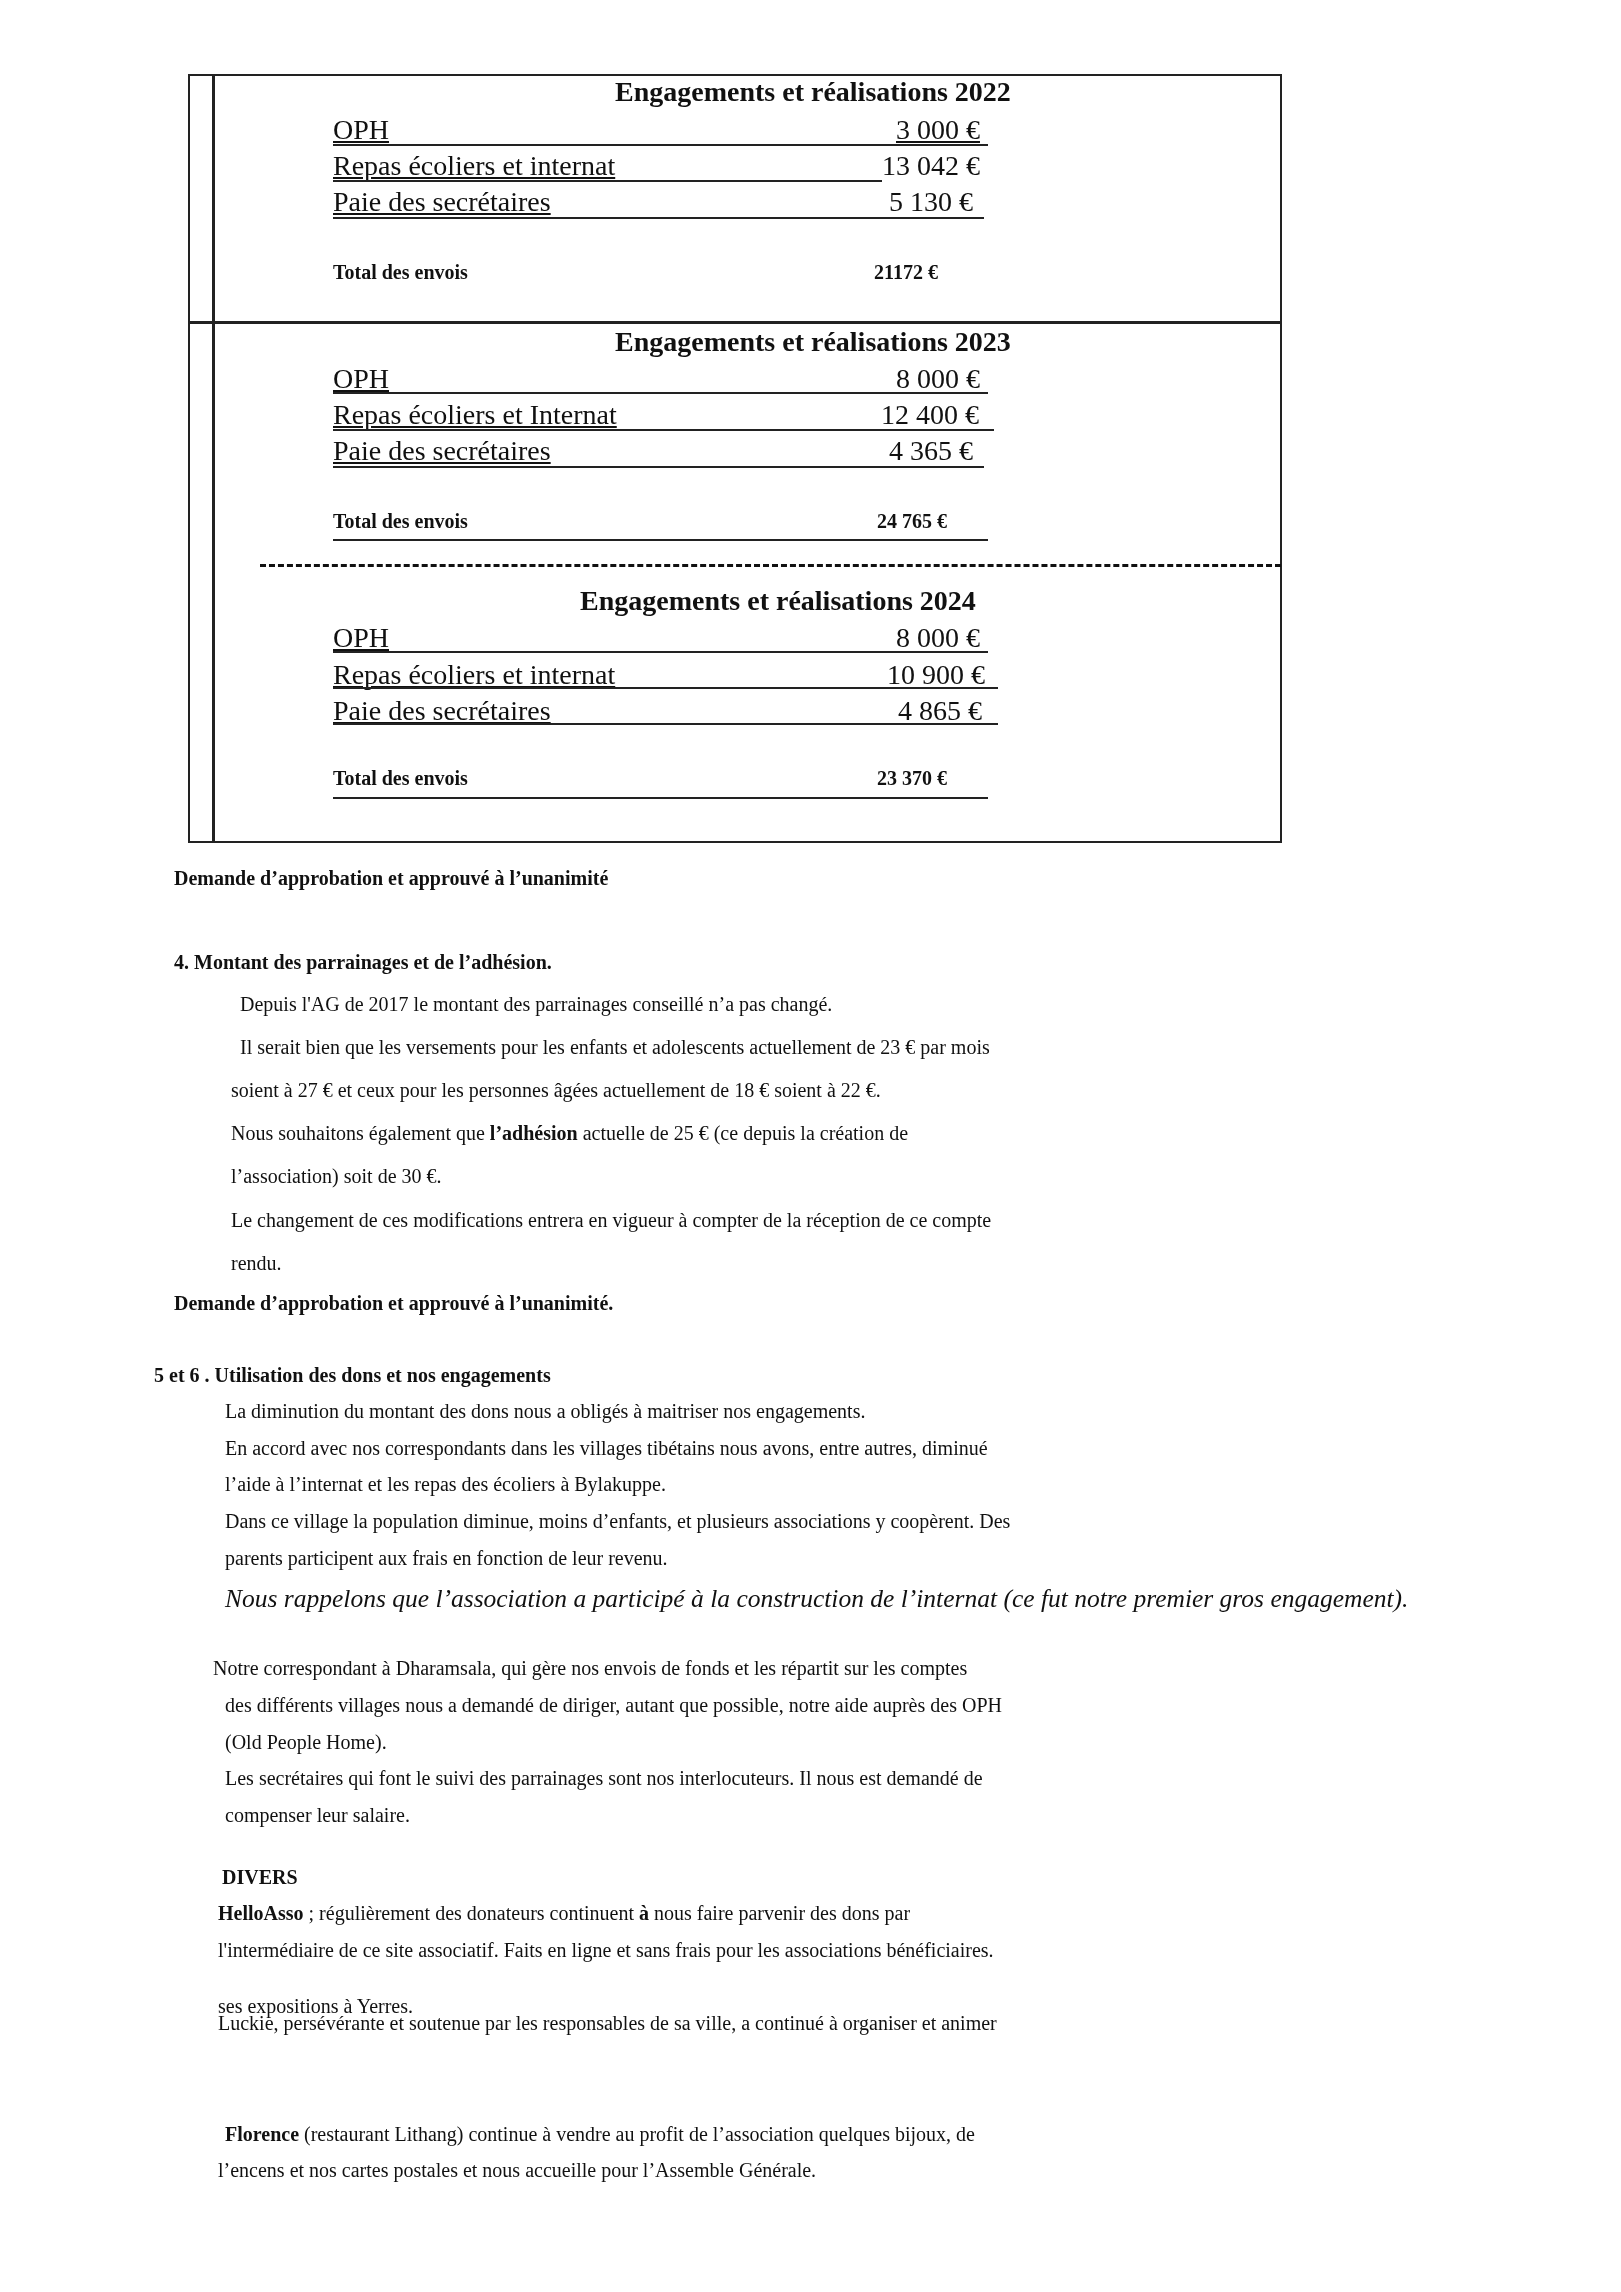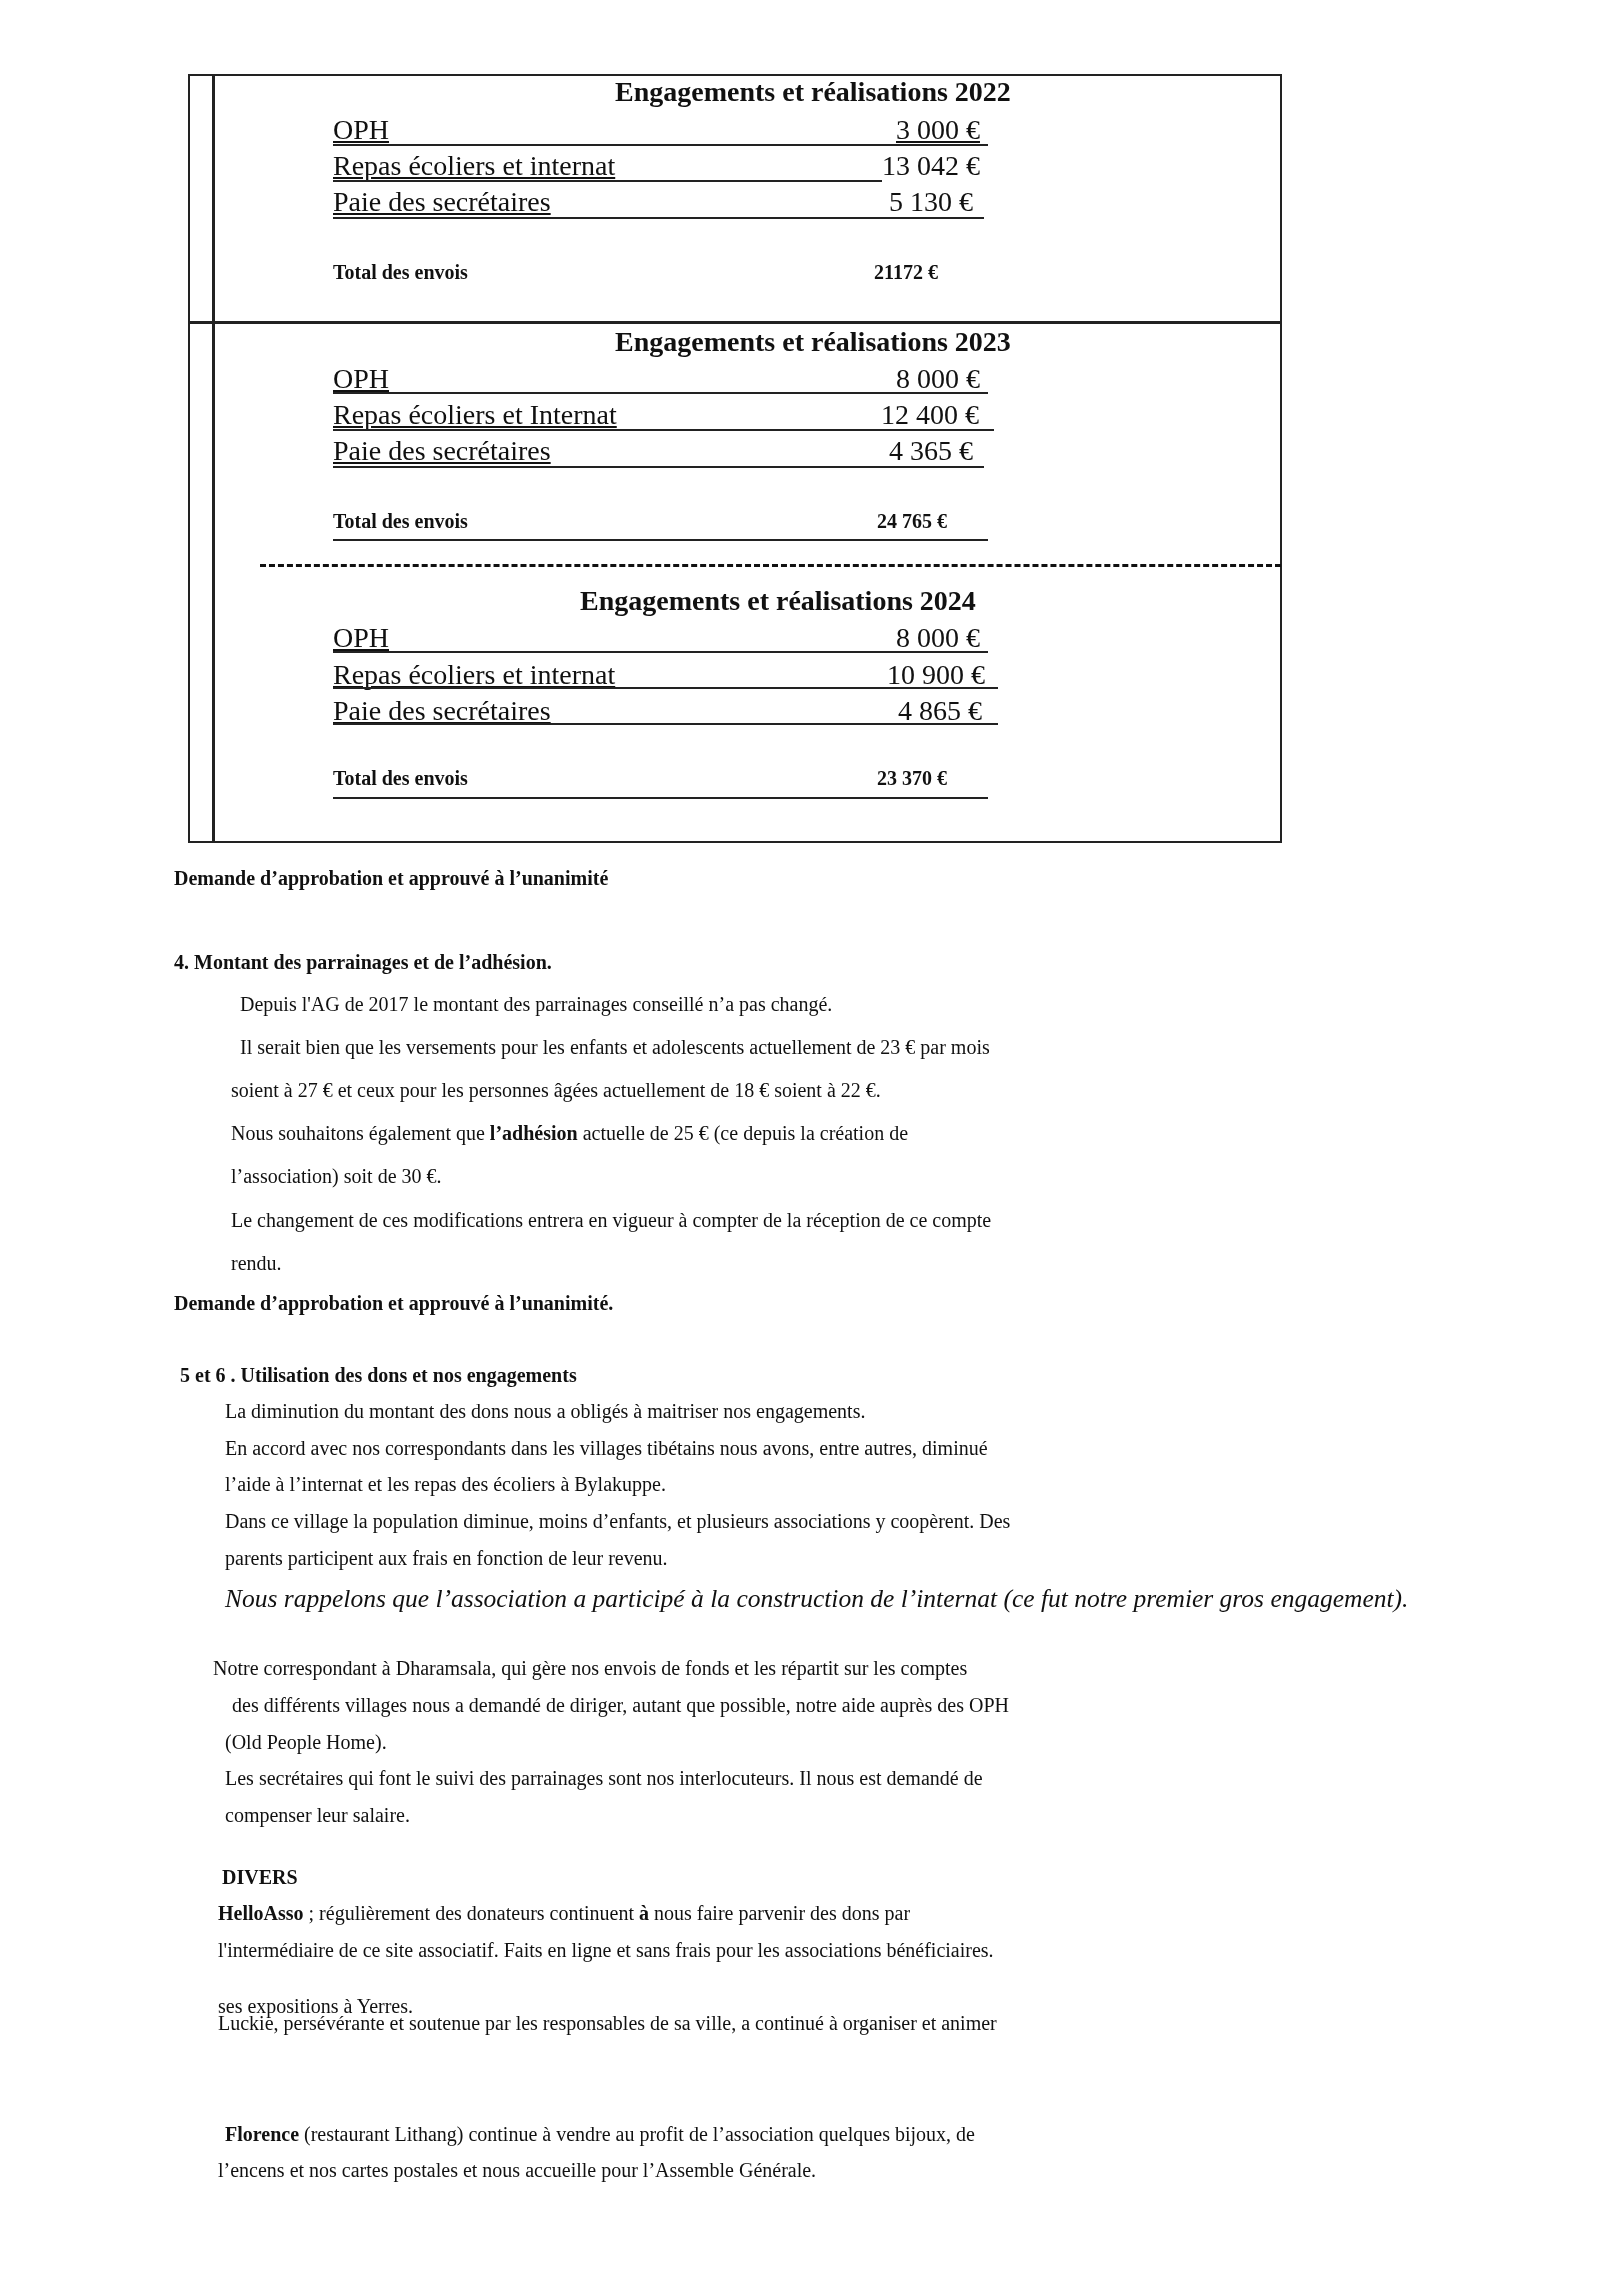--- a/index.html
+++ b/index.html
@@ -72,29 +72,29 @@
 <div class="abs body-txt bold" style="left:174px; top:951px;">4. Montant des parrainages et de l’adhésion.</div>
 <div class="abs body-txt" style="left:240px; top:993px;">Depuis l'AG de 2017 le montant des parrainages conseillé n’a pas changé.</div>
 <div class="abs body-txt" style="left:240px; top:1036px;">Il serait bien que les versements pour les enfants et adolescents actuellement de 23 € par mois</div>
 <div class="abs body-txt" style="left:231px; top:1079px;">soient à 27 € et ceux pour les personnes âgées actuellement de 18 € soient à 22 €.</div>
 <div class="abs body-txt" style="left:231px; top:1122px;"><span>Nous souhaitons également que </span><span class="bold">l’adhésion</span><span> actuelle de 25 € (ce depuis la création de</span></div>
 <div class="abs body-txt" style="left:231px; top:1165px;">l’association) soit de 30 €.</div>
 <div class="abs body-txt" style="left:231px; top:1209px;">Le changement de ces modifications entrera en vigueur à compter de la réception de ce compte</div>
 <div class="abs body-txt" style="left:231px; top:1252px;">rendu.</div>
 <div class="abs body-txt bold" style="left:174px; top:1292px;">Demande d’approbation et approuvé à l’unanimité.</div>
 
-<div class="abs body-txt bold" style="left:154px; top:1364px;margin-left:26px;">5 et 6 . Utilisation des dons et nos engagements</div>
+<div class="abs body-txt bold" style="left:154px; top:1364px;">5 et 6 . Utilisation des dons et nos engagements</div>
 <div class="abs body-txt" style="left:225px; top:1400px;">La diminution du montant des dons nous a obligés à maitriser nos engagements.</div>
 <div class="abs body-txt" style="left:225px; top:1437px;">En accord avec nos correspondants dans les villages tibétains nous avons, entre autres, diminué</div>
 <div class="abs body-txt" style="left:225px; top:1473px;">l’aide à l’internat et les repas des écoliers à Bylakuppe.</div>
 <div class="abs body-txt" style="left:225px; top:1510px;">Dans ce village la population diminue, moins d’enfants, et plusieurs associations y coopèrent. Des</div>
 <div class="abs body-txt" style="left:225px; top:1547px;">parents participent aux frais en fonction de leur revenu.</div>
 <div class="abs body-txt ital" style="left:225px; top:1584px; font-size:25.5px;">Nous rappelons que l’association a participé à la construction de l’internat (ce fut notre premier gros engagement).</div>
 <div class="abs body-txt" style="left:213px; top:1657px;">Notre correspondant à Dharamsala, qui gère nos envois de fonds et les répartit sur les comptes</div>
-<div class="abs body-txt" style="left:225px; top:1694px;margin-left:7px;">des différents villages nous a demandé de diriger, autant que possible, notre aide auprès des OPH</div>
+<div class="abs body-txt" style="left:225px; top:1694px;">des différents villages nous a demandé de diriger, autant que possible, notre aide auprès des OPH</div>
 <div class="abs body-txt" style="left:225px; top:1731px;">(Old People Home).</div>
 <div class="abs body-txt" style="left:225px; top:1767px;">Les secrétaires qui font le suivi des parrainages sont nos interlocuteurs. Il nous est demandé de</div>
 <div class="abs body-txt" style="left:225px; top:1804px;">compenser leur salaire.</div>
 
 <div class="abs body-txt bold" style="left:222px; top:1866px;">DIVERS</div>
 <div class="abs body-txt" style="left:218px; top:1902px;"><span class="bold">HelloAsso</span><span> ; régulièrement des donateurs continuent </span><span class="bold">à</span><span> nous faire parvenir des dons par</span></div>
 <div class="abs body-txt" style="left:218px; top:1939px;">l'intermédiaire de ce site associatif. Faits en ligne et sans frais pour les associations bénéficiaires.</div>
 <div class="abs body-txt" style="left:218px; top:2012px;">Luckie, persévérante et soutenue par les responsables de sa ville, a continué à organiser et animer</div>
 <div class="abs body-txt" style="left:218px; top:1995px;">ses expositions à Yerres.</div>
 <div class="abs body-txt" style="left:225px; top:2123px;"><span class="bold">Florence</span><span> (restaurant Lithang) continue à vendre au profit de l’association quelques bijoux, de</span></div>

